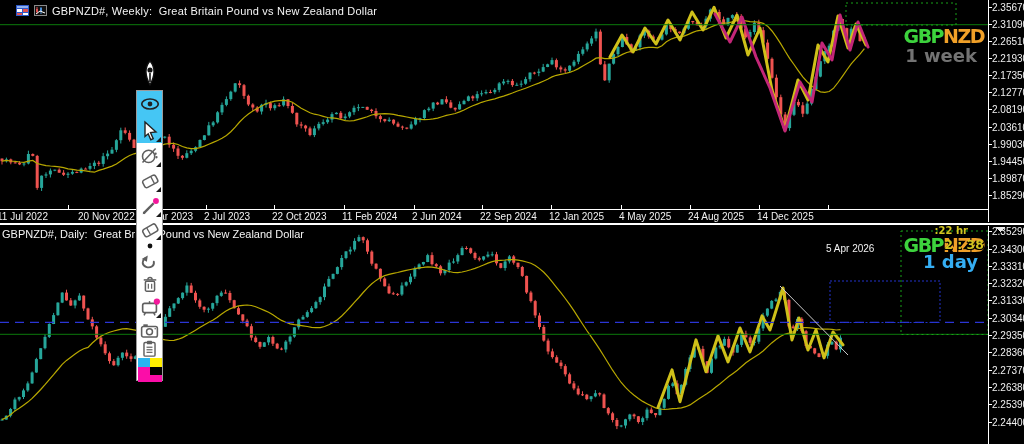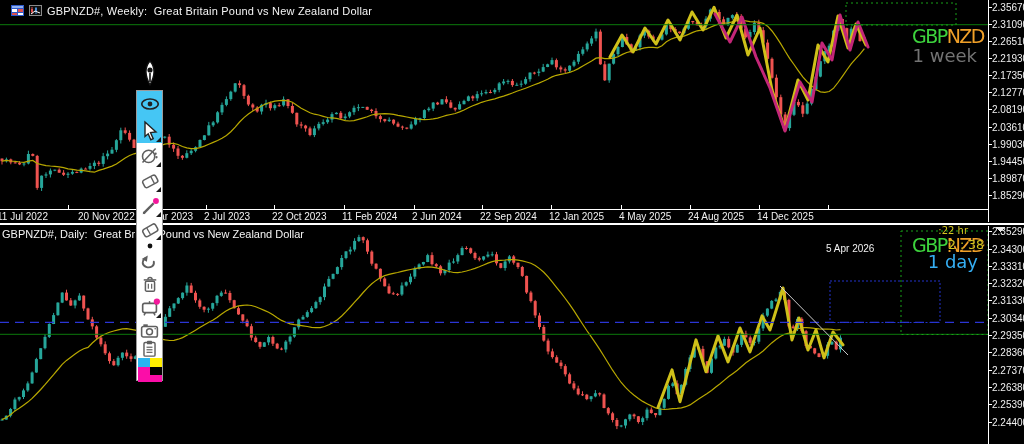--- a/index.html
+++ b/index.html
@@ -1,24 +1,24 @@
 <!DOCTYPE html>
 <html><head>
 <meta charset="utf-8">
 <style>
   html,body{margin:0;padding:0;background:#222;}
   .screen{position:relative;width:1024px;height:444px;background:#000;overflow:hidden;
           font-family:"Liberation Sans",sans-serif;}
   .screen svg.chart{position:absolute;left:0;top:0;}
-  .titlebar{position:absolute;left:0;top:0;width:100%;height:22px;display:flex;align-items:center;gap:5px;padding-left:11px;box-sizing:border-box;}
+  .titlebar{position:absolute;left:0;top:0;width:100%;height:22px;display:flex;align-items:center;gap:5px;padding-left:16px;box-sizing:border-box;}
   .titlebar .wtitle{font-size:11px;color:#f4f4f4;letter-spacing:.2px;white-space:pre;}
   .p2title{position:absolute;left:2px;top:228px;font-size:11px;color:#f4f4f4;white-space:pre;z-index:3;}
   .pricelab{position:absolute;left:992px;font-size:10px;color:#f0f0f0;white-space:nowrap;z-index:4;}
   .datelab{position:absolute;top:211px;font-size:10px;color:#f0f0f0;white-space:nowrap;z-index:4;}
-  .ovl{position:absolute;z-index:5;font-family:"DejaVu Sans",sans-serif;font-weight:normal;white-space:pre;text-align:right;}
+  .ovl{position:absolute;z-index:5;font-family:"DejaVu Sans",sans-serif;font-weight:bold;white-space:pre;text-align:right;}
   .w-sym{top:25px;right:40px;font-size:19px;letter-spacing:-1.5px;}
   .w-tf{top:45px;right:47px;font-size:18px;}
   .d-hr{top:225px;right:56px;font-size:10px;}
   .d-sym{top:234px;right:40px;font-size:19px;letter-spacing:-1.5px;}
   .d-min{top:237px;right:40px;font-size:12.5px;text-shadow:1px 1px 0 #000,-1px 1px 0 #000;}
   .d-tf{top:251px;right:46px;font-size:18px;}
   .toolbar{position:absolute;left:136px;top:90px;width:27px;height:291px;background:#fff;
            border:1px solid #9a9a9a;box-sizing:border-box;display:flex;flex-direction:column;z-index:10;}
   .tb-pen{position:absolute;left:136px;top:58px;width:27px;height:30px;display:flex;justify-content:center;z-index:10;}
   .tb-item{position:relative;width:100%;display:flex;align-items:center;justify-content:center;flex:0 0 auto;}

